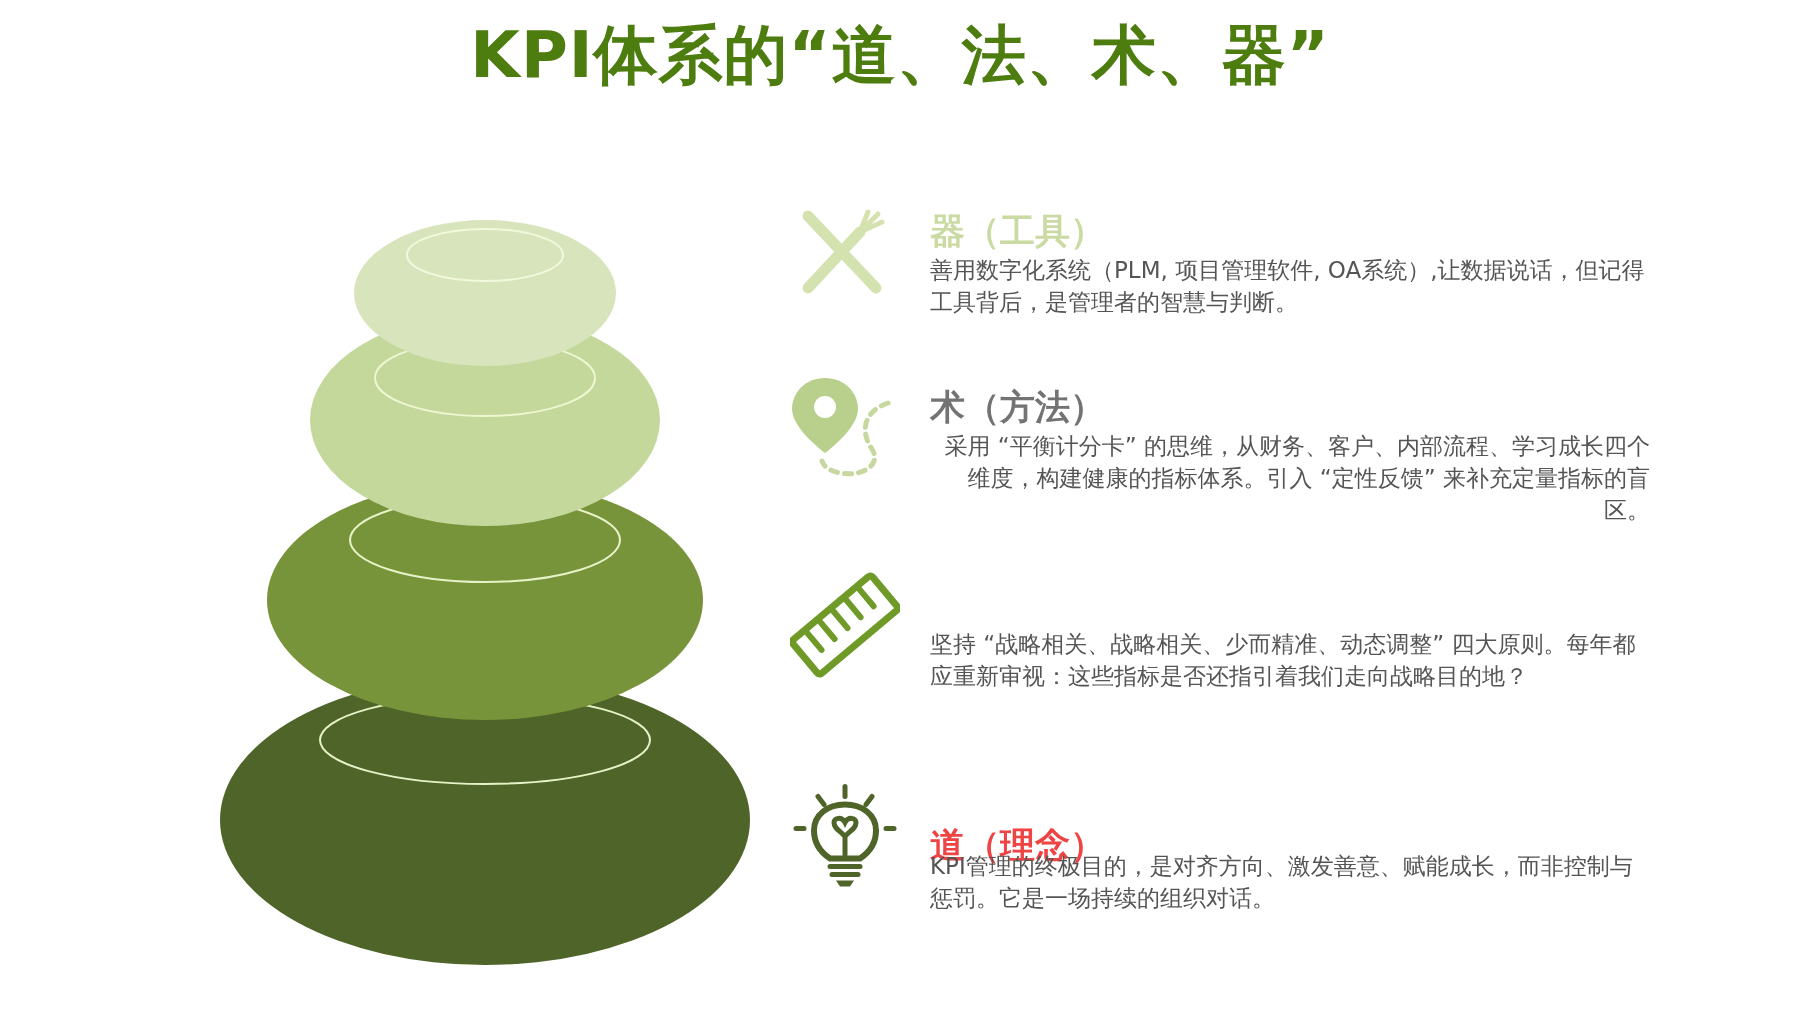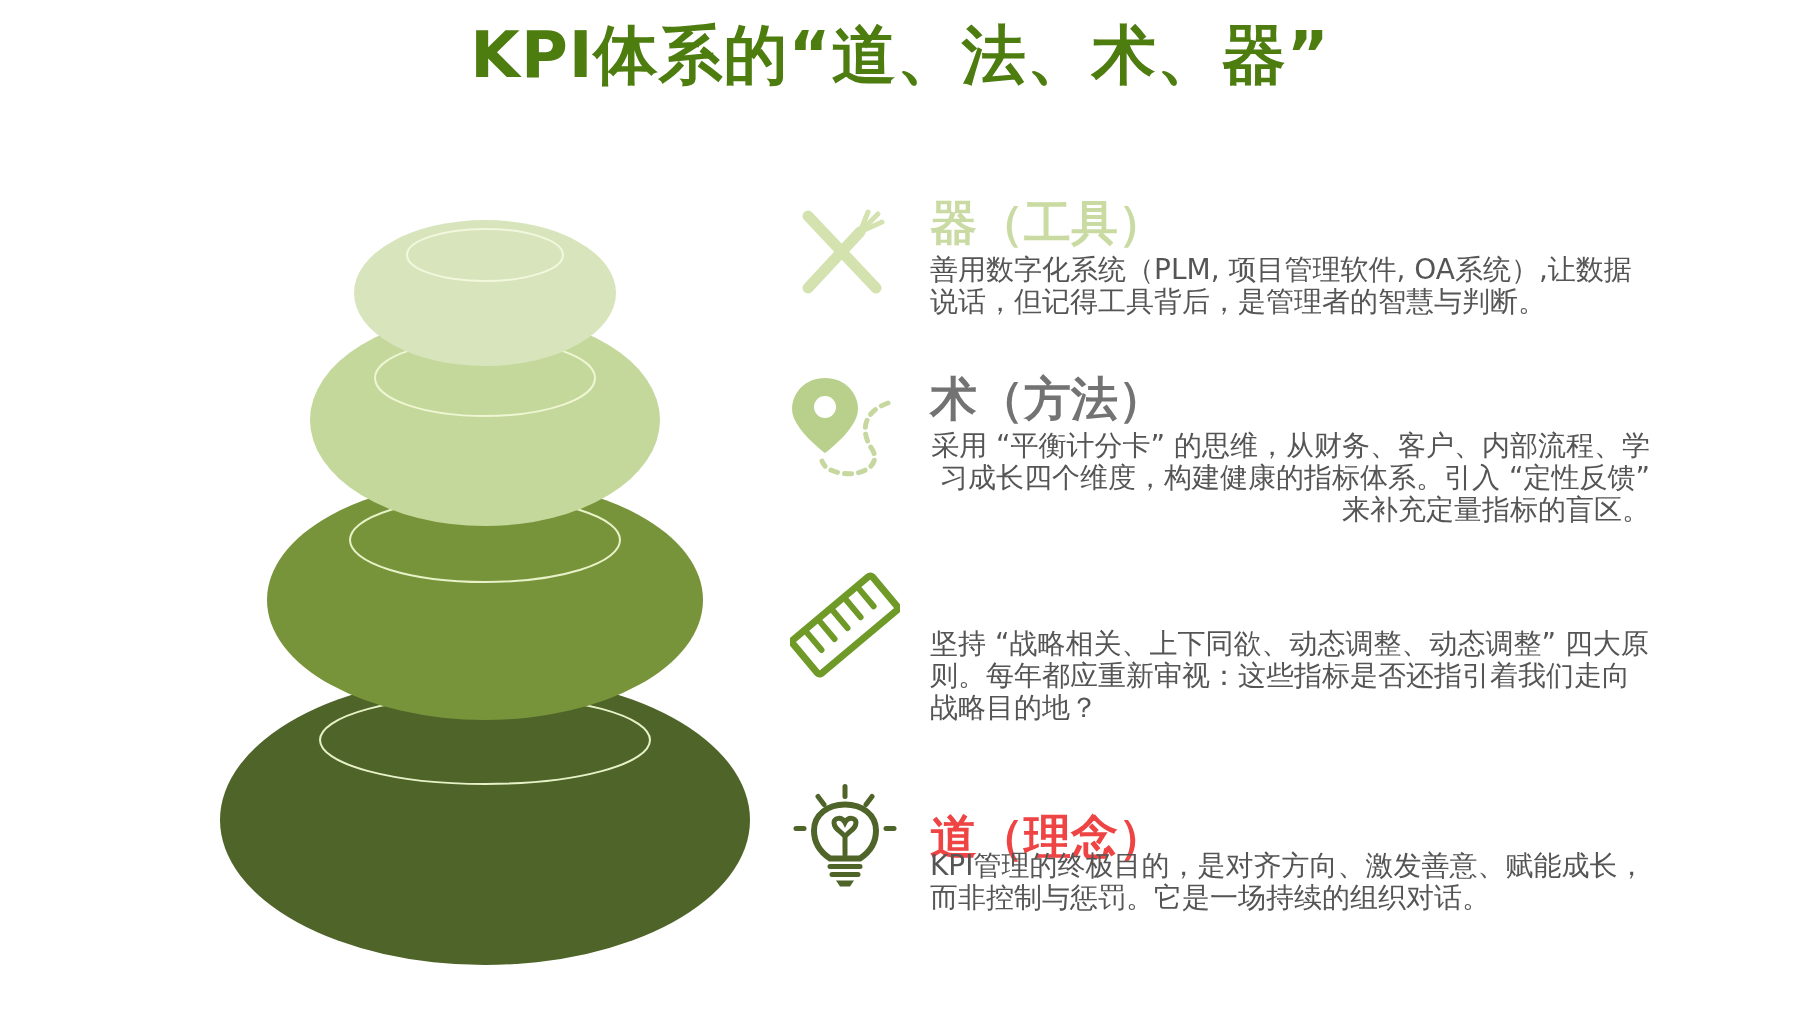--- a/index.html
+++ b/index.html
@@ -3,22 +3,22 @@
 <meta charset="utf-8">
 <style>
   html, body { margin: 0; padding: 0; background: #ffffff; }
   body { width: 1800px; height: 1012px; position: relative; overflow: hidden;
          font-family: "DejaVu Sans", "Liberation Sans", sans-serif; }
   .title { position: absolute; left: 0; top: 12px; width: 1800px; text-align: center;
            font-size: 64px; font-weight: bold; color: #4d7c0f; letter-spacing: 1px; }
   .stones { position: absolute; left: 0; top: 0; width: 1800px; height: 1012px; }
   .item { position: absolute; left: 790px; width: 900px; }
   .icon { position: absolute; left: 0; top: 0; width: 110px; height: 110px; }
-  .heading { position: absolute; left: 140px; top: 0; font-size: 47px; font-weight: bold; white-space: nowrap; }
-  .body { position: absolute; left: 140px; font-size: 28px; line-height: 32px; color: #555555; width: 720px; }
+  .heading { position: absolute; left: 140px; top: 16px; font-size: 35px; font-weight: bold; white-space: nowrap; }
+  .body { position: absolute; left: 140px; font-size: 23px; line-height: 32px; color: #555555; width: 720px; }
 </style>
 </head>
 <body>
 
 <div class="title">KPI体系的“道、法、术、器”</div>
 
 <svg class="stones" viewBox="0 0 1800 1012">
   <g>
     <ellipse cx="485" cy="820" rx="265" ry="145" fill="#4f6428"></ellipse>
     <ellipse cx="485" cy="740" rx="165" ry="44" fill="none" stroke="#e8f2c8" stroke-width="2"></ellipse>
@@ -69,21 +69,21 @@
       <rect x="-52" y="-22" width="104" height="44" rx="3" fill="none" stroke="#6f9a28" stroke-width="7"></rect>
       <g stroke="#6f9a28" stroke-width="6" stroke-linecap="round">
         <line x1="-34" y1="-18" x2="-34" y2="4"></line>
         <line x1="-17" y1="-18" x2="-17" y2="4"></line>
         <line x1="0" y1="-18" x2="0" y2="4"></line>
         <line x1="17" y1="-18" x2="17" y2="4"></line>
         <line x1="34" y1="-18" x2="34" y2="4"></line>
       </g>
     </g>
   </svg>
-  <div class="body" style="top:68px;">坚持 “战略相关、上下同欲、动态调整、动态调整” 四大原则。每年都应重新审视：这些指标是否还指引着我们走向战略目的地？</div>
+  <div class="body" style="top:68px;">坚持 “战略相关、战略相关、少而精准、动态调整” 四大原则。每年都应重新审视：这些指标是否还指引着我们走向战略目的地？</div>
 </div>
 
 <div class="item" style="top:782px; height:160px;">
   <svg class="icon" viewBox="0 0 110 110" style="top:0px; left:0px; height:115px;">
     <g stroke="#4f6428" stroke-linecap="round" fill="none">
       <line x1="55" y1="2" x2="55" y2="12" stroke-width="5"></line>
       <line x1="28" y1="12" x2="34" y2="20" stroke-width="5"></line>
       <line x1="82" y1="12" x2="76" y2="20" stroke-width="5"></line>
       <line x1="6" y1="44" x2="14" y2="44" stroke-width="5"></line>
       <line x1="96" y1="44" x2="104" y2="44" stroke-width="5"></line>

